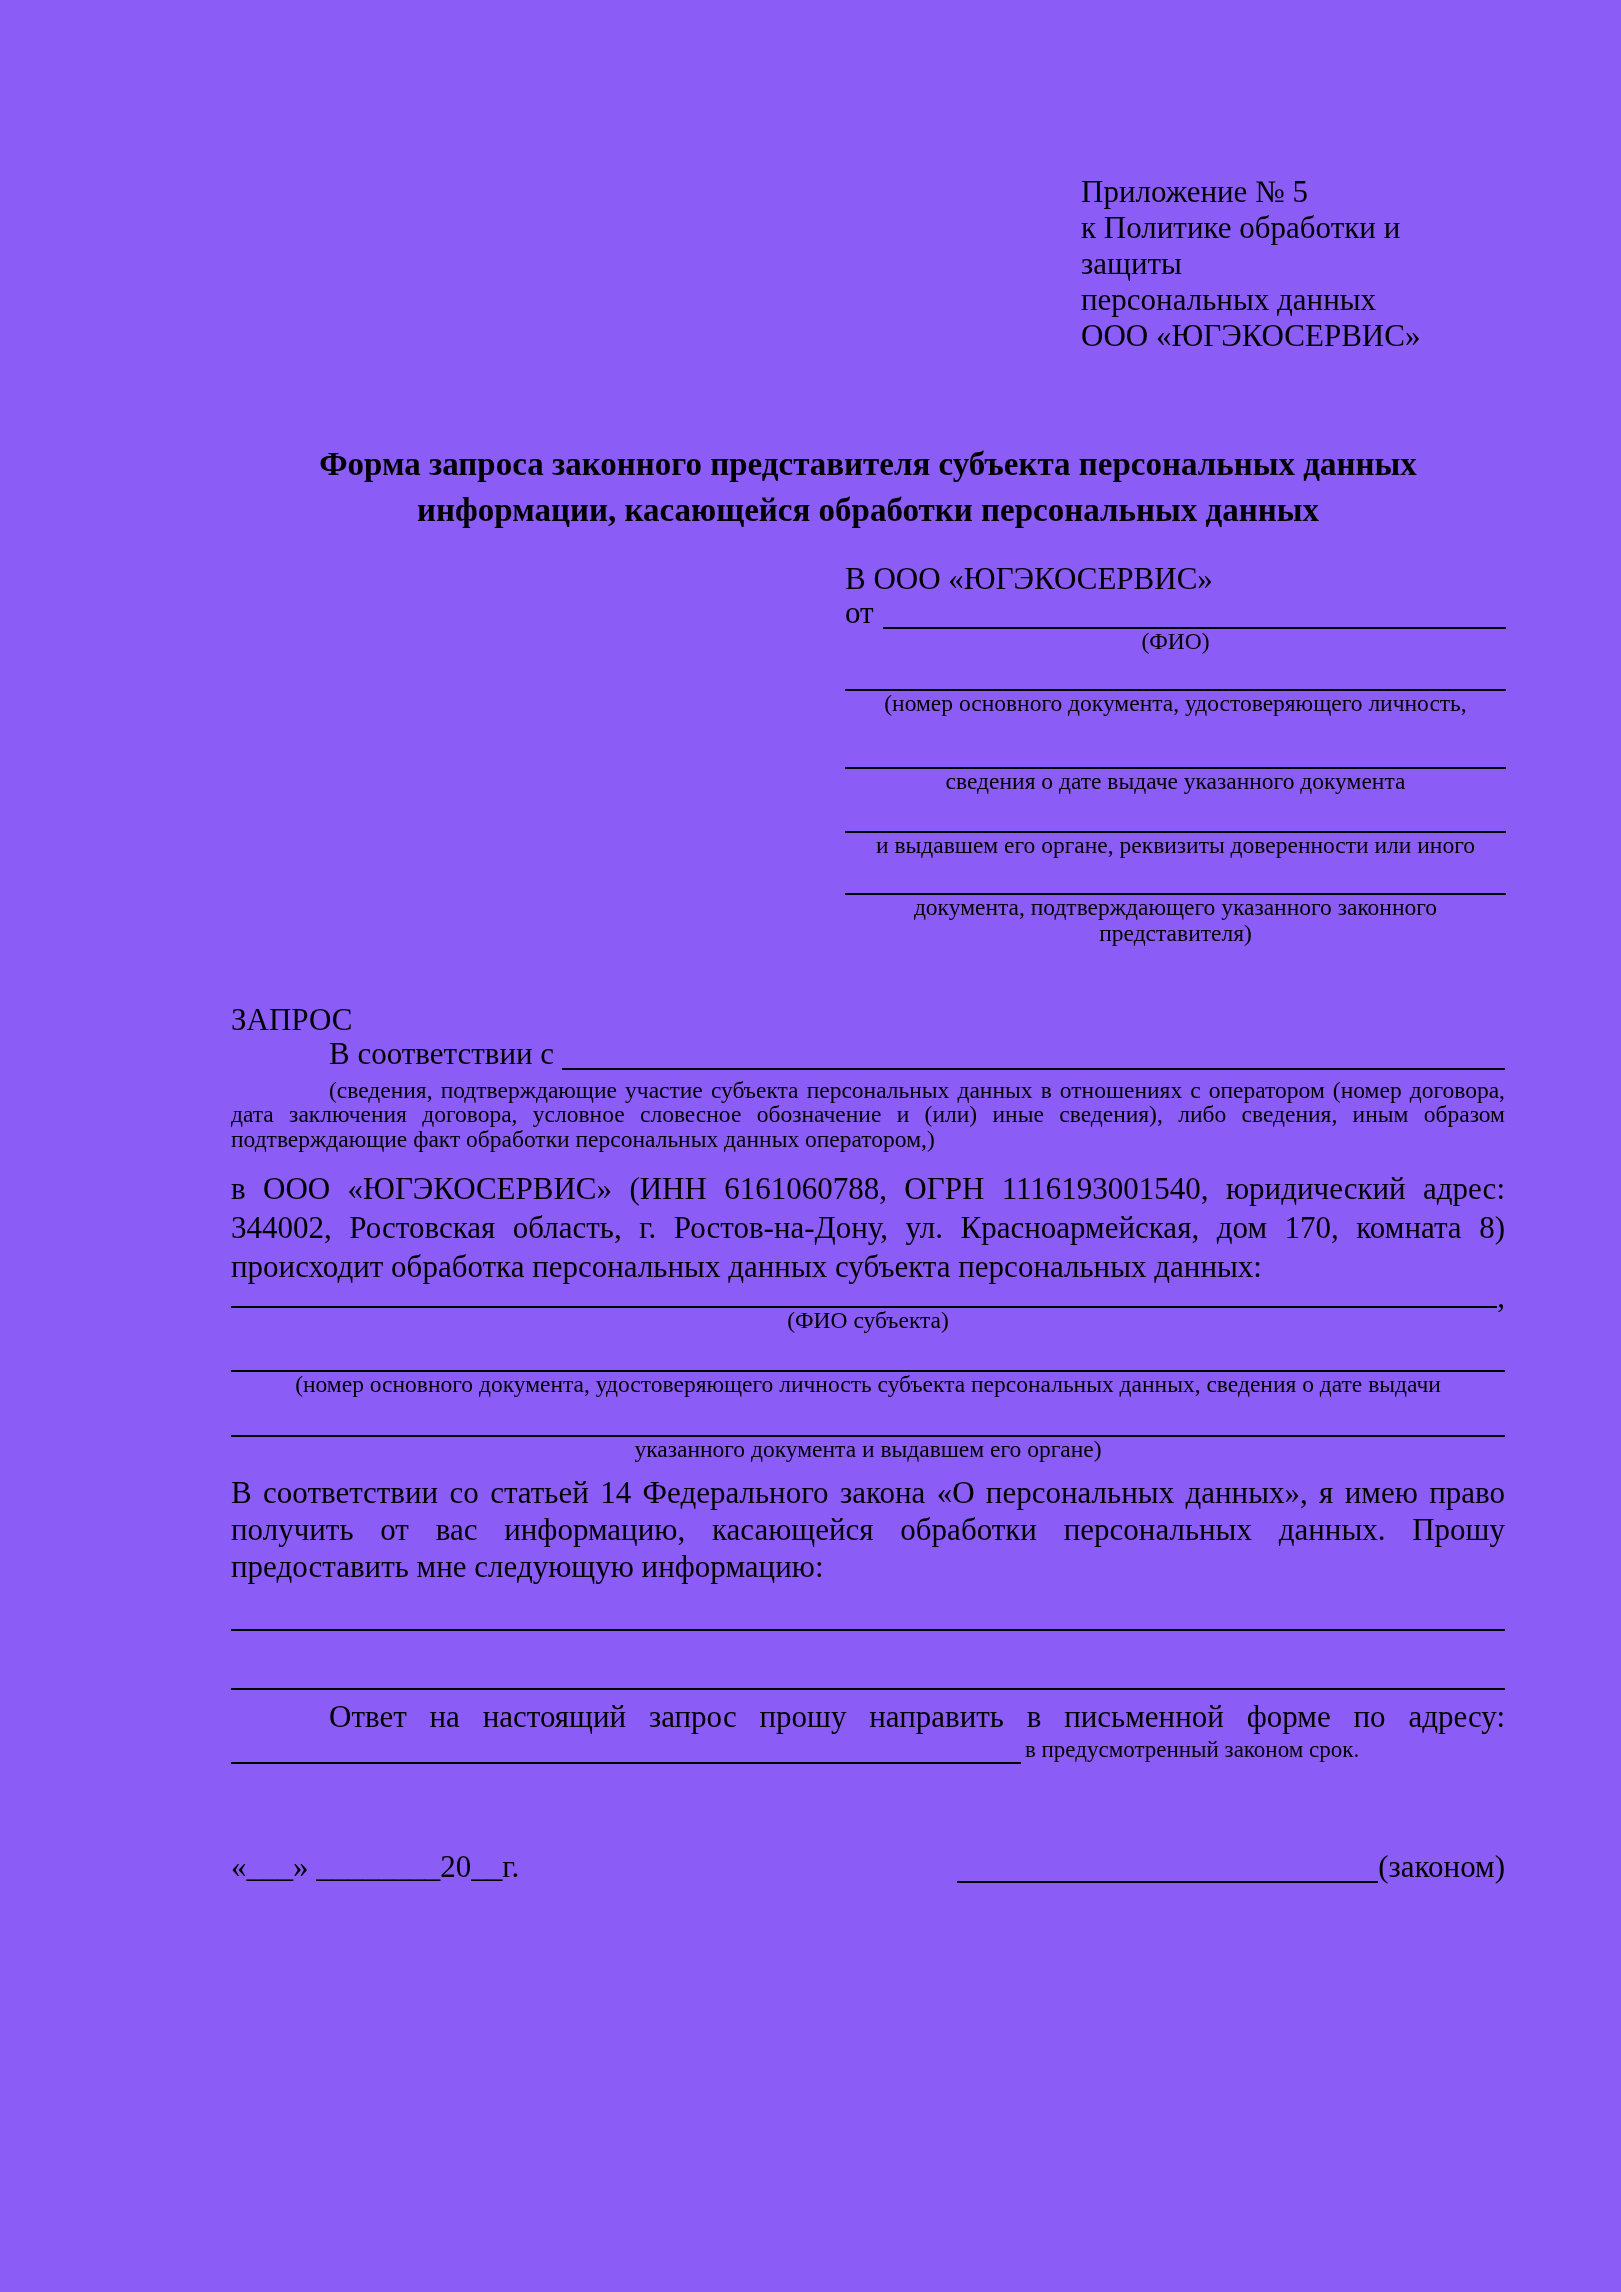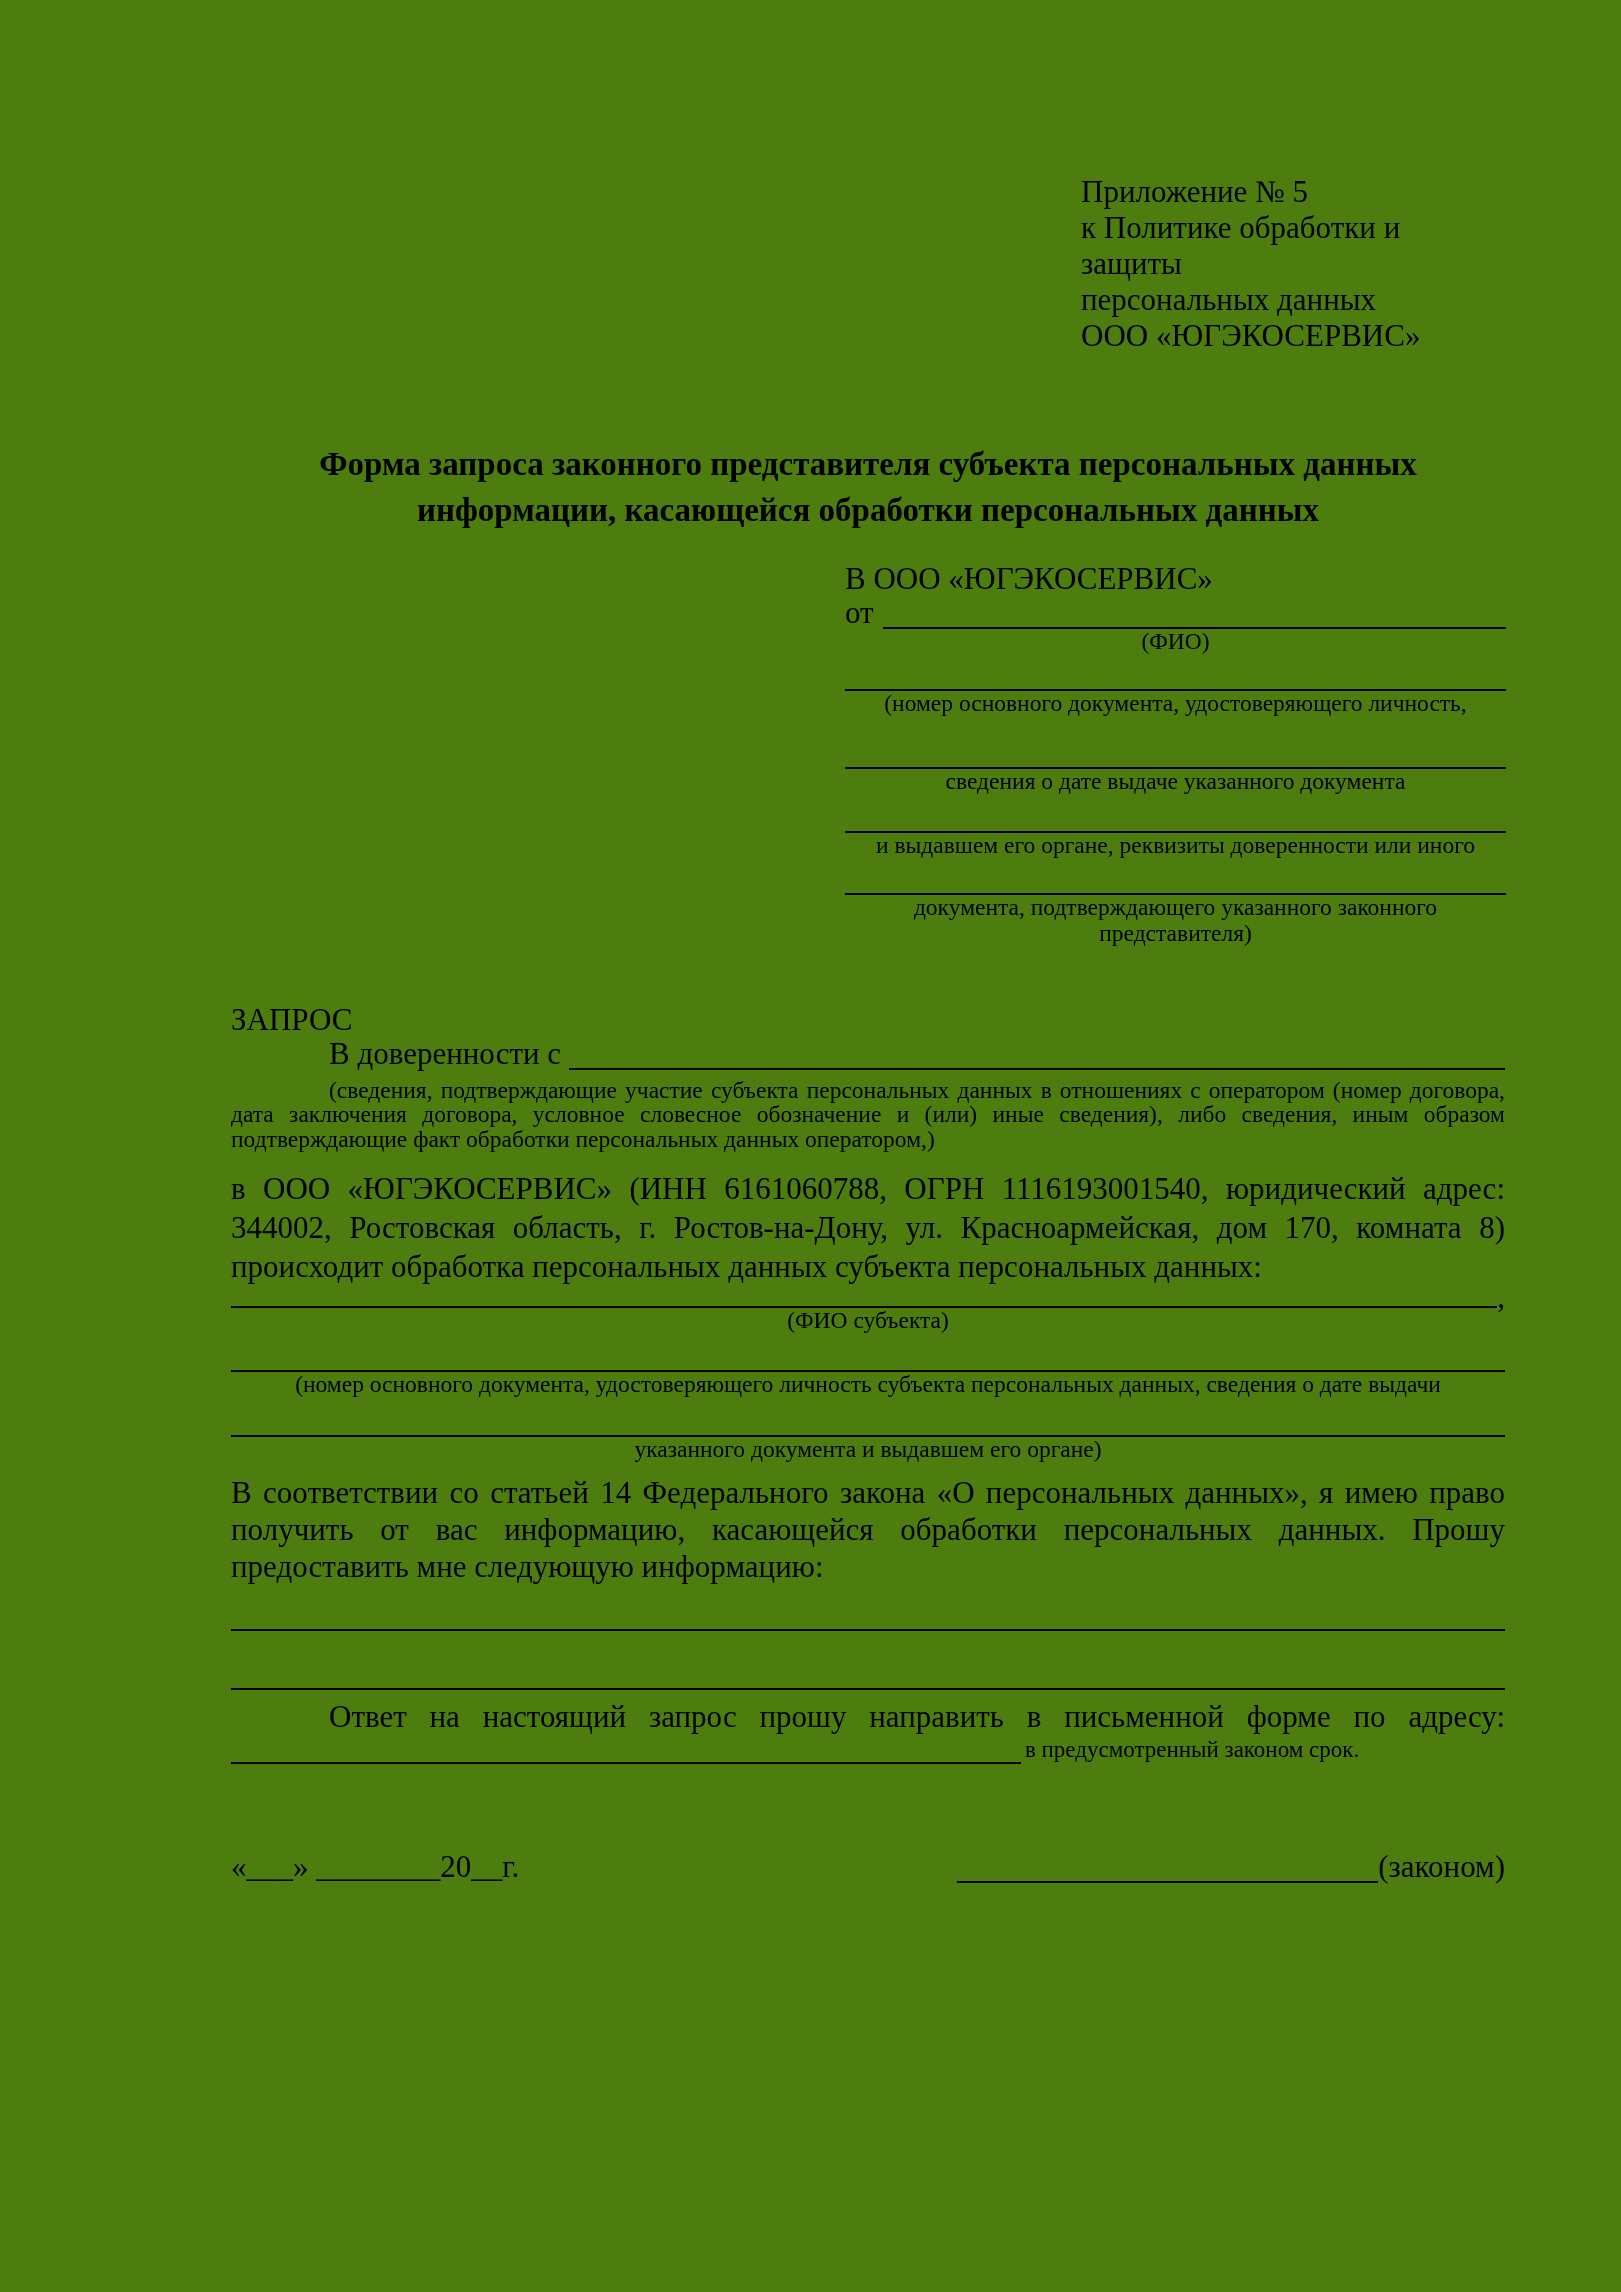--- a/index.html
+++ b/index.html
@@ -1,20 +1,20 @@
 <!DOCTYPE html>
 <html lang="ru"><head>
 <meta charset="utf-8">
 <title>Форма запроса законного представителя</title>
 <style>
   html,body{margin:0;padding:0;background:#ffffff;}
   .page{
     position:relative;
     width:1621px;height:2293px;
-    background:#4d7c0f;color:#000;
+    background:#8b5cf6;color:#000;
     font-family:"Liberation Serif","DejaVu Serif",serif;
     overflow:hidden;
   }
   .content{position:absolute;left:231px;top:0;width:1274px;}
 
   
   .header-note{margin:174px 0 0 850px;font-size:31px;line-height:36px;}
 
   
   .form-title{margin-top:87px;text-align:center;font-weight:700;font-size:33px;line-height:46px;}
@@ -95,21 +95,21 @@
       <div class="blank-c"></div>
       <div class="cap">и выдавшем его органе, реквизиты доверенности или иного</div>
 
       <div class="blank-d"></div>
       <div class="cap">документа, подтверждающего указанного законного представителя)</div>
     </div>
 
     <div class="request-heading">ЗАПРОС</div>
 
     <div class="accordance-row">
-      <span class="label">В доверенности с</span>
+      <span class="label">В соответствии с</span>
       <span class="fill"></span>
     </div>
 
     <div class="footnote">(сведения, подтверждающие участие субъекта персональных данных в отношениях с оператором (номер договора, дата заключения договора, условное словесное обозначение и (или) иные сведения), либо сведения, иным образом подтверждающие факт обработки персональных данных оператором,)</div>
 
     <div class="operator-par">в ООО «ЮГЭКОСЕРВИС» (ИНН 6161060788, ОГРН 1116193001540, юридический адрес: 344002, Ростовская область, г. Ростов-на-Дону, ул. Красноармейская, дом 170, комната 8) происходит обработка персональных данных субъекта персональных данных:</div>
 
     <div class="fio-row">
       <span class="fill"></span>
       <span>,</span>

